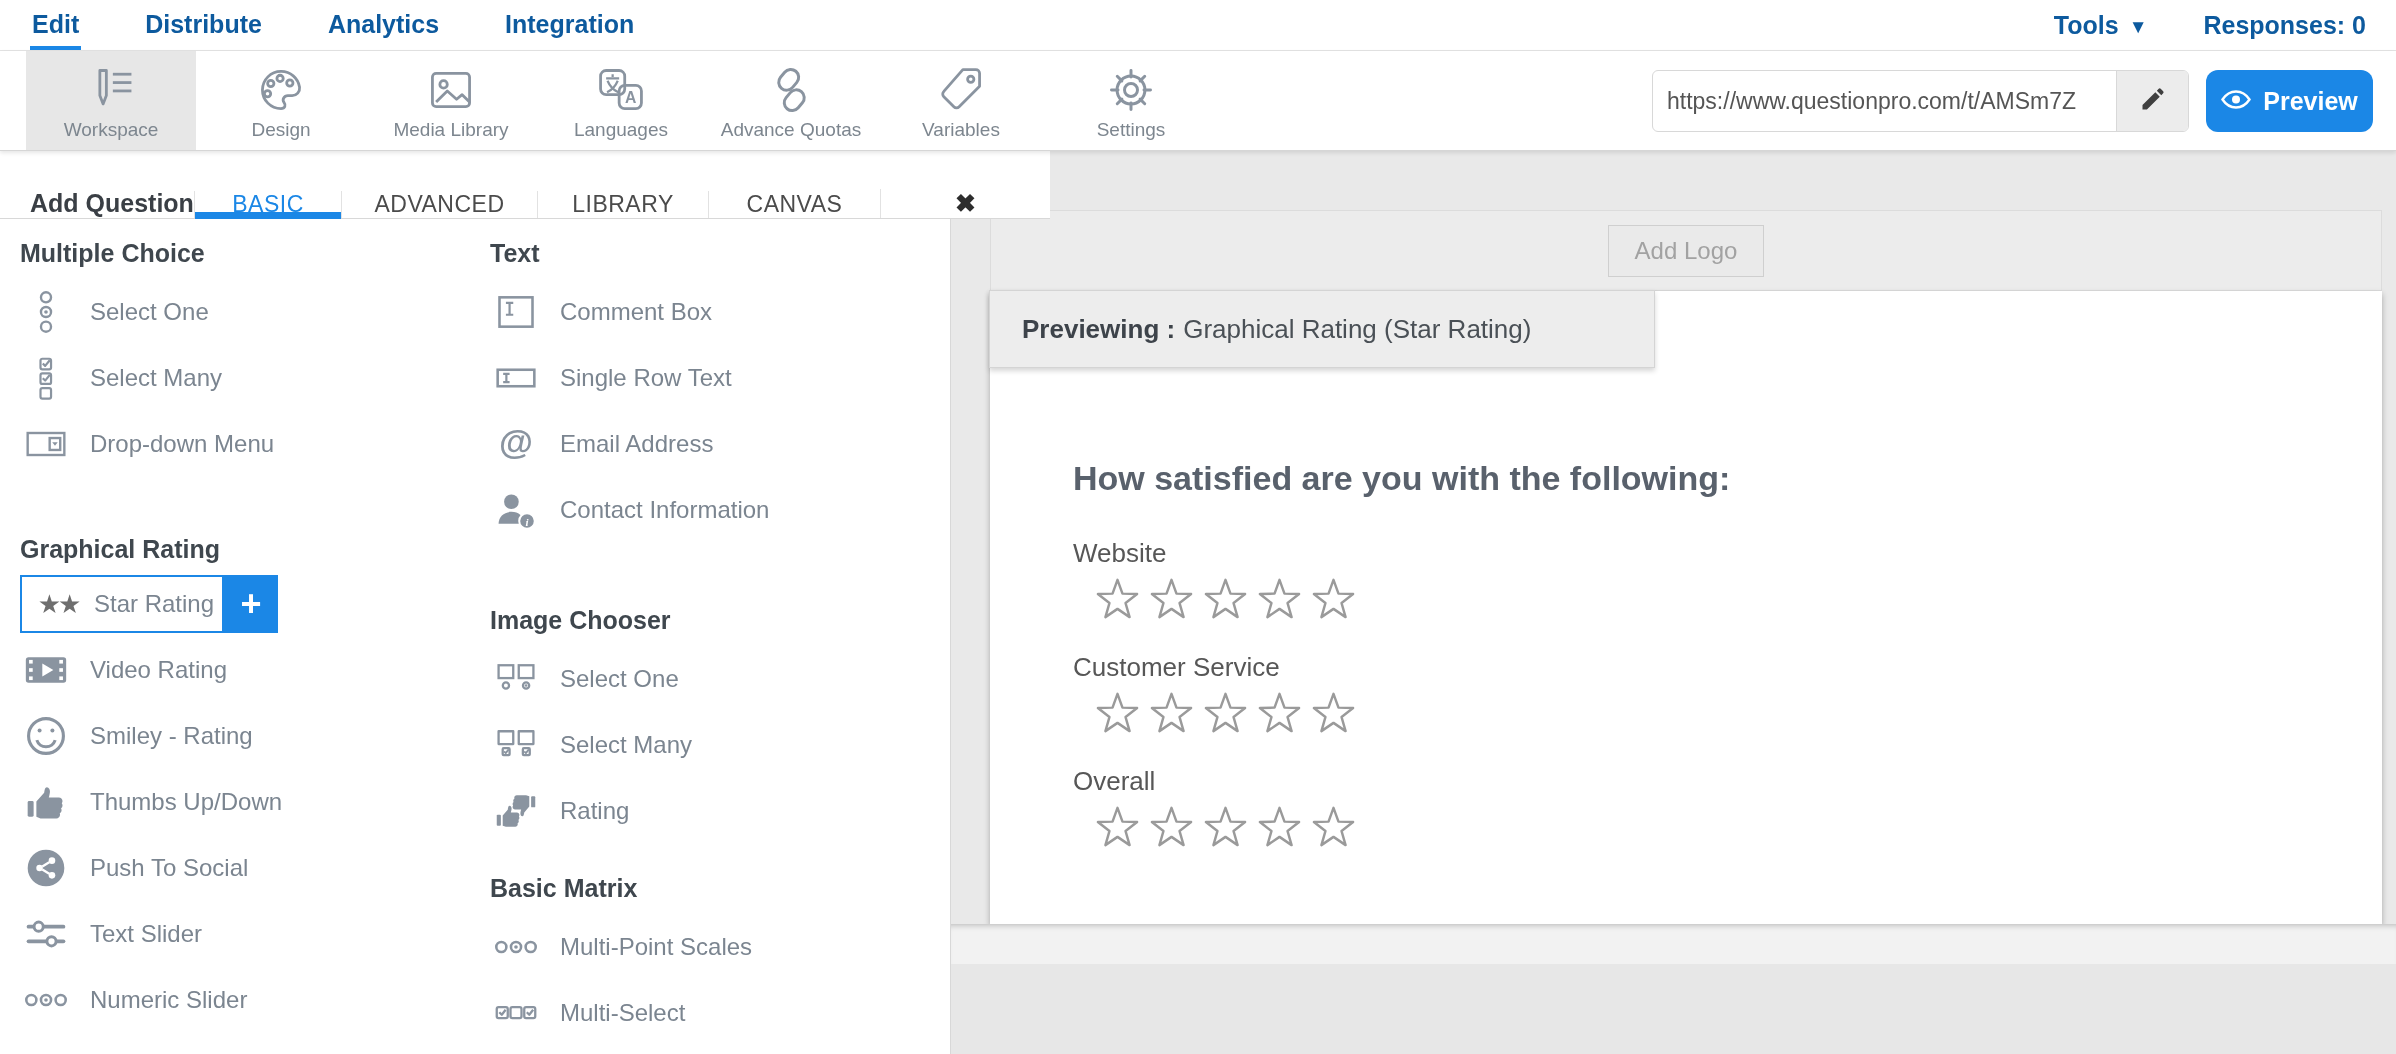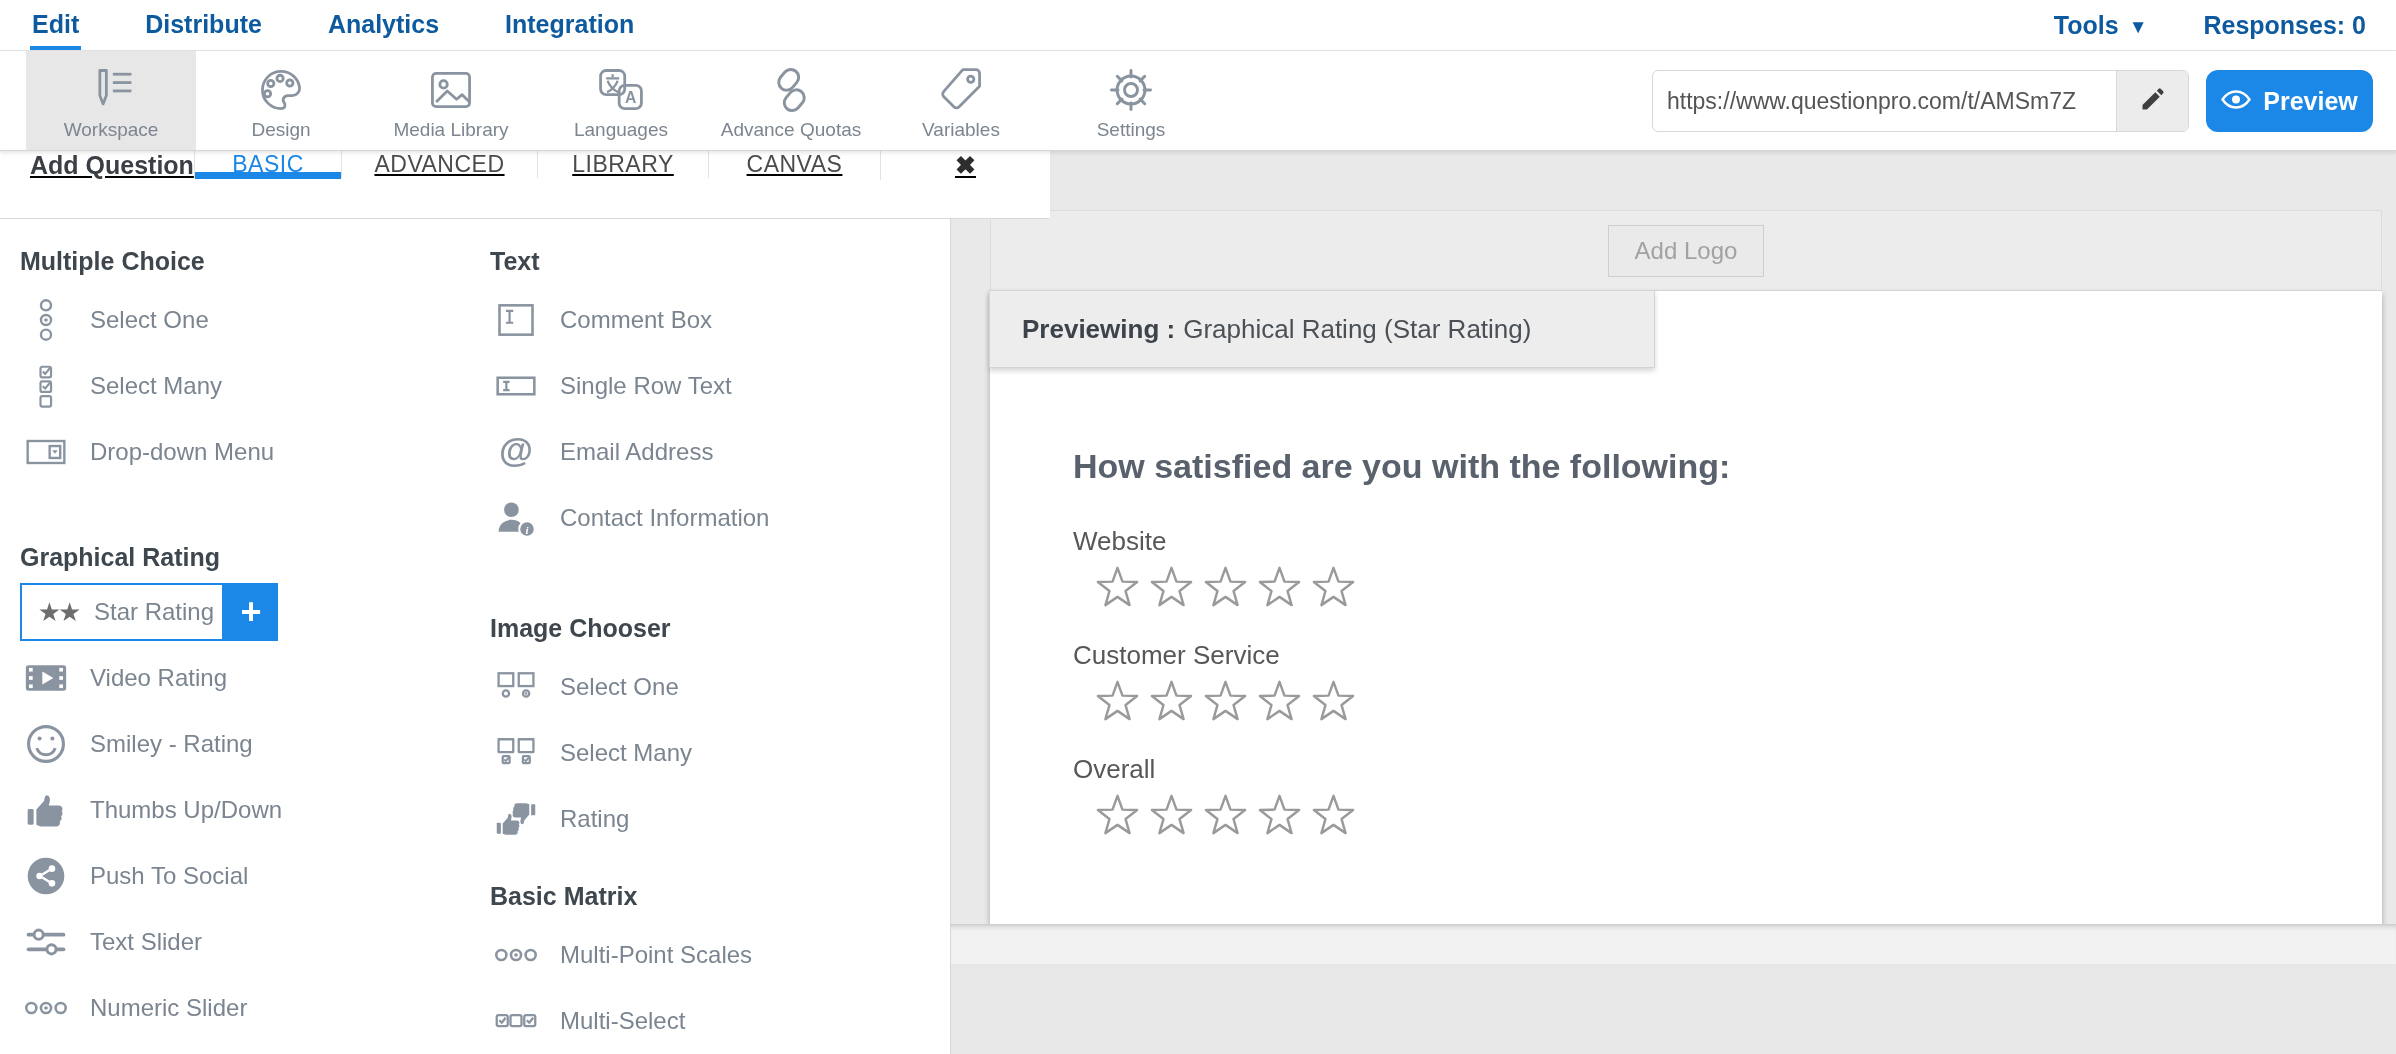--- a/index.html
+++ b/index.html
@@ -31,37 +31,37 @@
   .urlbox input { border:0; outline:0; flex:1; font-size:23px; color:#555; padding:0 14px;
                   background:transparent; font-family:"Liberation Sans", sans-serif; min-width:0; }
   .url-edit { width:72px; background:#ececec; border-left:1px solid #d8d8d8; display:flex;
               align-items:center; justify-content:center; cursor:pointer; flex:none; }
   .preview-btn { position:absolute; left:2206px; top:19px; width:167px; height:62px; background:#1b87e6;
                  border-radius:12px; color:#fff; font-size:25px; font-weight:700; display:flex;
                  align-items:center; justify-content:center; gap:12px; cursor:pointer; }
 
   
   .tabrow { position:absolute; left:0; top:151px; width:1050px; height:68px; background:#fff;
-            border-bottom:1px solid #d8d8d8; display:flex; align-items:flex-start; z-index:4;text-decoration:underline; }
+            border-bottom:1px solid #d8d8d8; display:flex; align-items:flex-end; z-index:4; }
   .addq { width:194px; padding-left:30px; font-size:25px; font-weight:700; color:#3a3f45;
           display:flex; align-items:center; }
   .tabs-holder { display:contents; }
   .tab { display:flex; align-items:center; justify-content:center; font-size:23px; color:#4b4b4b;
          border-left:1px solid #e2e2e2; position:relative; cursor:pointer; letter-spacing:.5px; }
   .tab:nth-of-type(1){ width:147px; } .tab:nth-of-type(2){ width:196px; }
   .tab:nth-of-type(3){ width:171px; } .tab:nth-of-type(4){ width:172px; }
   .tab.active { color:#1b87e6; }
   .tab.active::after { content:""; position:absolute; left:0; right:0; bottom:-1px; height:7px; background:#1b87e6; }
   .tab-close { flex:1; display:flex; align-items:center; justify-content:center; border-left:1px solid #e2e2e2;
                font-size:25px; font-weight:700; color:#2d2d2d; cursor:pointer; }
 
   
   .palette { position:absolute; left:0; top:219px; width:951px; height:835px; background:#fff;
              border-right:1px solid #d8d8d8; overflow:hidden; }
-  .pcol { position:absolute; top:8px; width:450px; }
+  .pcol { position:absolute; top:0; width:450px; }
   .pcol1 { left:20px; } .pcol2 { left:490px; }
   .sec-title { font-size:25px; font-weight:700; color:#3f474e; height:36px; display:flex;
                align-items:center; margin:16px 0 8px; }
   [data-name="palette-section-graphical-rating"] .sec-title { margin-top:54px; }
   [data-name="palette-section-image-chooser"]   .sec-title { margin-top:59px; }
   [data-name="palette-section-basic-matrix"]    .sec-title { margin-top:26px; }
   .pitem { height:66px; display:flex; align-items:center; gap:18px; color:#7b8590; font-size:24px; cursor:pointer; }
   .pitem .icon, .sel-box .icon { width:52px; display:flex; justify-content:center; align-items:center; flex:none; }
   .plabel { white-space:nowrap; }
   .sel-wrap { display:flex; align-items:stretch; height:58px; margin:4px 0; width:258px; cursor:pointer; }
@@ -76,21 +76,21 @@
   .logo-band { position:absolute; left:39px; top:59px; width:1392px; height:81px; background:#ececec;
                border:1px solid #dcdcdc; display:flex; align-items:center; justify-content:center; }
   .add-logo { border:1px solid #cfcfcf; background:#eaeaea; color:#a2a2a2; font-size:24px;
               padding:11px 26px; cursor:pointer; }
   .card { position:absolute; left:39px; top:140px; width:1392px; height:633px; background:#fff;
           box-shadow:0 3px 6px rgba(0,0,0,.28); }
   .badge { position:absolute; left:-1px; top:-1px; width:666px; height:78px; background:#ededed;
            border:1px solid #d4d4d4; box-shadow:0 3px 5px rgba(0,0,0,.16); display:flex;
            align-items:center; padding-left:32px; font-size:26px; color:#4a5056; z-index:2; }
   .badge b { font-weight:700; color:#3d434a; margin-right:8px; }
-  .qblock { position:absolute; left:83px; top:156px; }
+  .qblock { position:absolute; left:83px; top:168px; }
   .qtitle { font-size:34px; font-weight:700; color:#59616c; }
   .qrow { margin-top:40px; }
   .qrow + .qrow { margin-top:30px; }
   .qrow-label { font-size:26px; color:#575757; margin-bottom:8px; }
   .stars { display:flex; gap:9px; margin-left:22px; }
   .star { cursor:pointer; }
   .below-strip { position:absolute; left:0; top:773px; width:100%; height:40px; background:#f2f2f2;
                  box-shadow:inset 0 6px 6px -5px rgba(0,0,0,.25); }
   .below-rest { position:absolute; left:0; top:813px; width:100%; height:90px; background:#e7e7e7; }
 </style>

